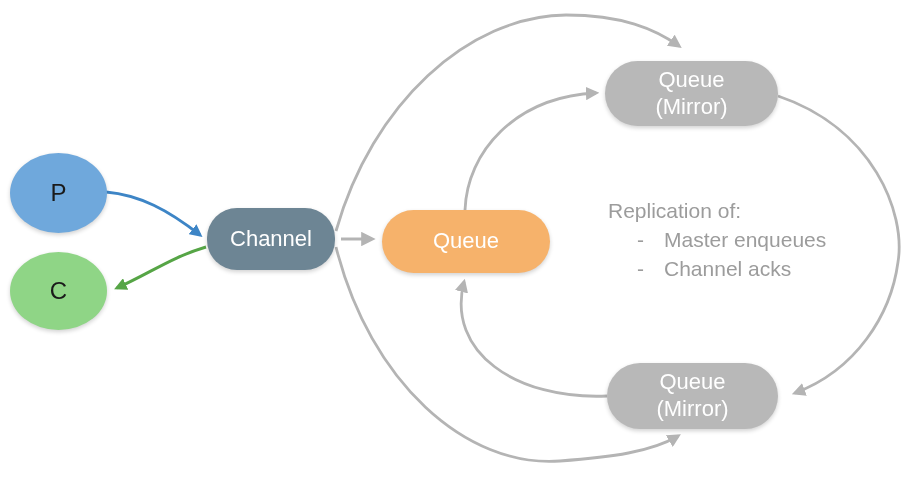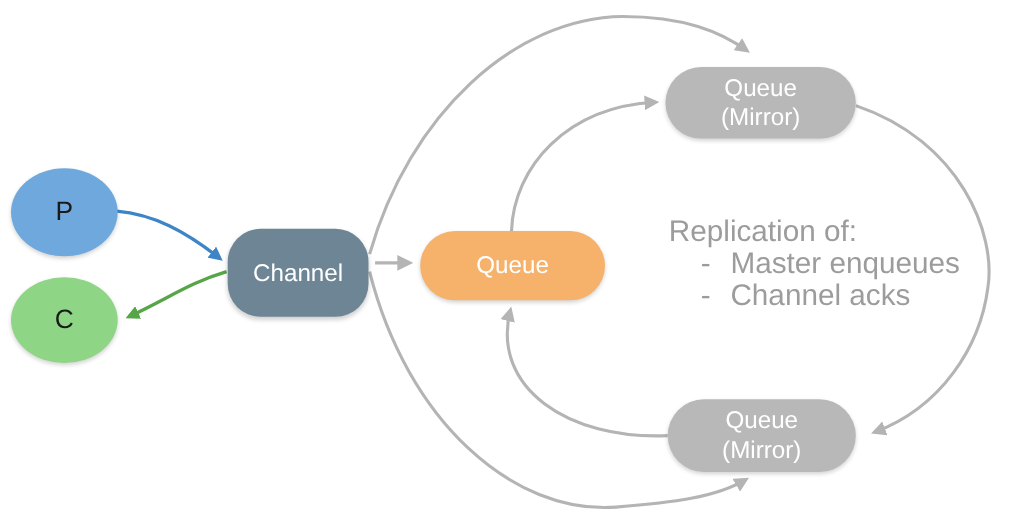--- a/index.html
+++ b/index.html
@@ -16,27 +16,27 @@
   .stage{position:absolute;inset:0;width:923px;height:477px;}
   svg.wires{position:absolute;left:0;top:0;z-index:1;}
   .node{
     position:absolute;z-index:2;display:flex;align-items:center;justify-content:center;
     text-align:left;box-shadow:0 2px 4px rgba(0,0,0,0.18);
   }
   .ellipse{border-radius:50%;color:var(--endpoint_text);font-size:24px;}
   .node-producer{left:10px;top:153px;width:97px;height:80px;background:var(--producer);}
   .node-consumer{left:10px;top:252px;width:97px;height:78px;background:var(--consumer);}
   .pill{color:var(--node_text);font-size:22px;line-height:1.22;flex-direction:column;}
-  .node-channel{left:207px;top:208px;width:128px;height:80px;border-radius:30px;background:var(--channel);}
+  .node-channel{left:207px;top:208px;width:128px;height:62px;border-radius:30px;background:var(--channel);}
   .node-master{left:382px;top:210px;width:168px;height:63px;border-radius:32px;background:var(--master);}
   .node-mirror-top{left:605px;top:61px;width:173px;height:65px;border-radius:33px;background:var(--mirror);}
   .node-mirror-bottom{left:607px;top:363px;width:171px;height:66px;border-radius:33px;background:var(--mirror);}
   .annotation{
     position:absolute;left:608px;top:196px;z-index:2;color:var(--text_gray);
-    font-size:27px;line-height:29px;
+    font-size:21px;line-height:29px;
   }
   .annotation .row{display:flex;margin-left:29px;}
   .annotation .dash{width:27px;flex:0 0 27px;}
 </style>
 </head>
 <body>
 
 <div class="stage">
 
   <svg class="wires" width="923" height="477" viewBox="0 0 923 477">

